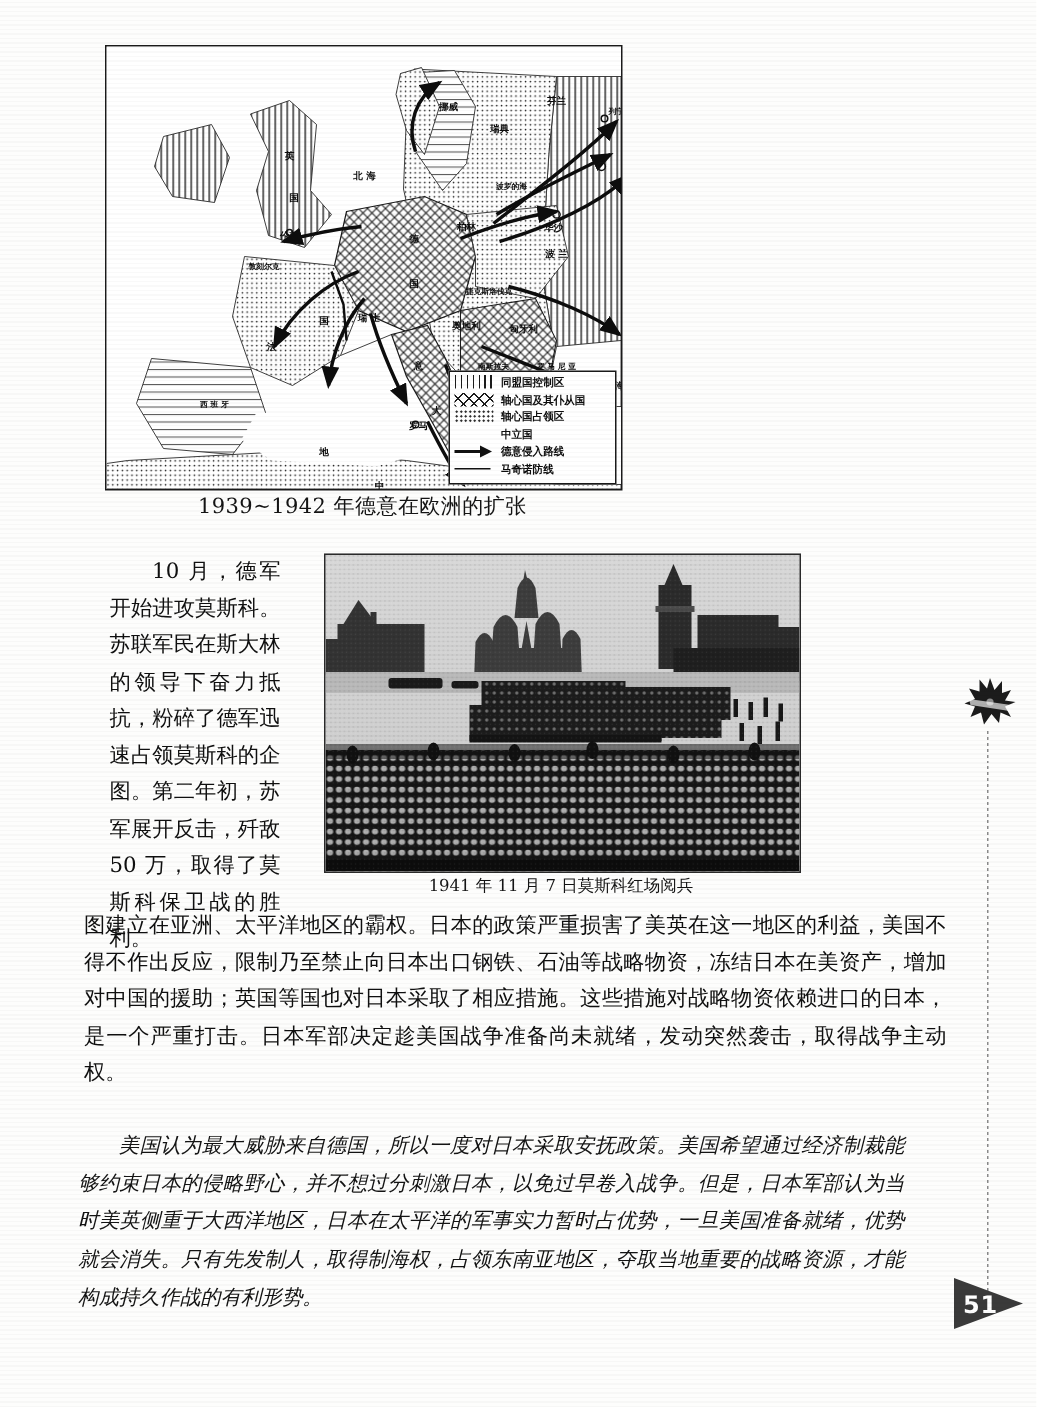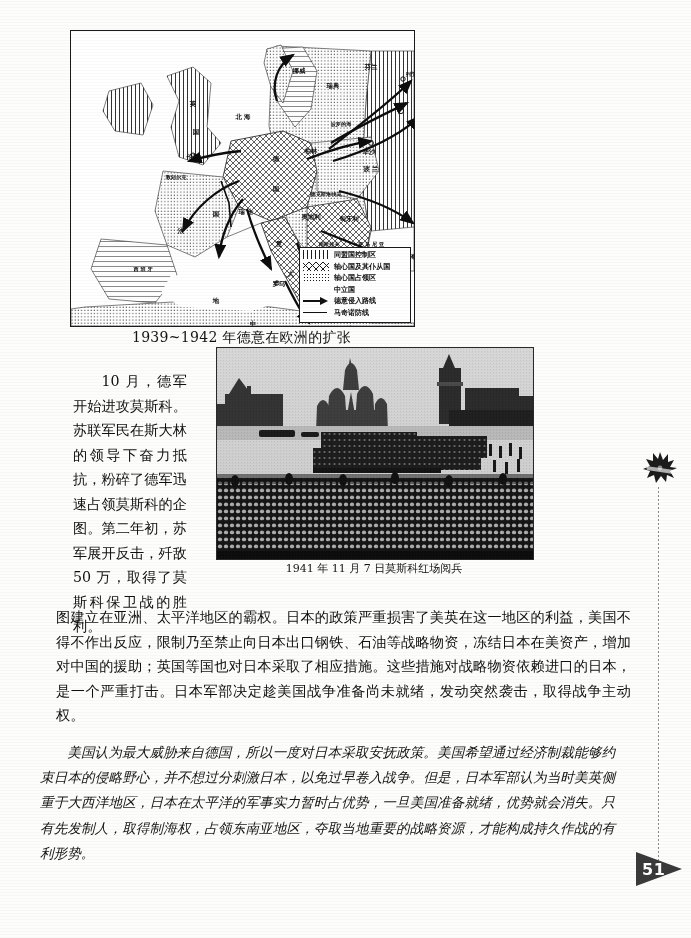--- a/index.html
+++ b/index.html
@@ -126,21 +126,21 @@
     text-justify: inter-ideograph;
     color: #0f0f0f;
     font-family: "DejaVu Serif", "Liberation Serif", serif;
   }
   #col-left p { margin: 11px; text-indent: 2em; }
 
   
   #photo-figure {
     position: absolute;
     left: 216px;
-    top: 347px;
+    top: 369px;
     width: 296px;
     height: 230px;
   }
   #photo-frame {
     position: absolute;
     left: 0; top: 0;
     width: 316px;
     height: 211px;
     border: 1px solid #2a2a2a;
     overflow: hidden;
@@ -178,21 +178,21 @@
     top: 740px;
     width: 575px;
     font-size: 13.6px;
     line-height: 25.2px;
     text-align: justify;
     text-justify: inter-ideograph;
     color: #131313;
     font-family: "DejaVu Serif", "Liberation Serif", serif;
     font-style: italic;
   }
-  #body-kai p { margin: 0; text-indent: 2em; }
+  #body-kai p { margin: 12px; text-indent: 2em; }
 
   
   #ornament {
     position: absolute;
     left: 640px;
     top: 448px;
     width: 40px;
     height: 40px;
   }
   #margin-rule {

